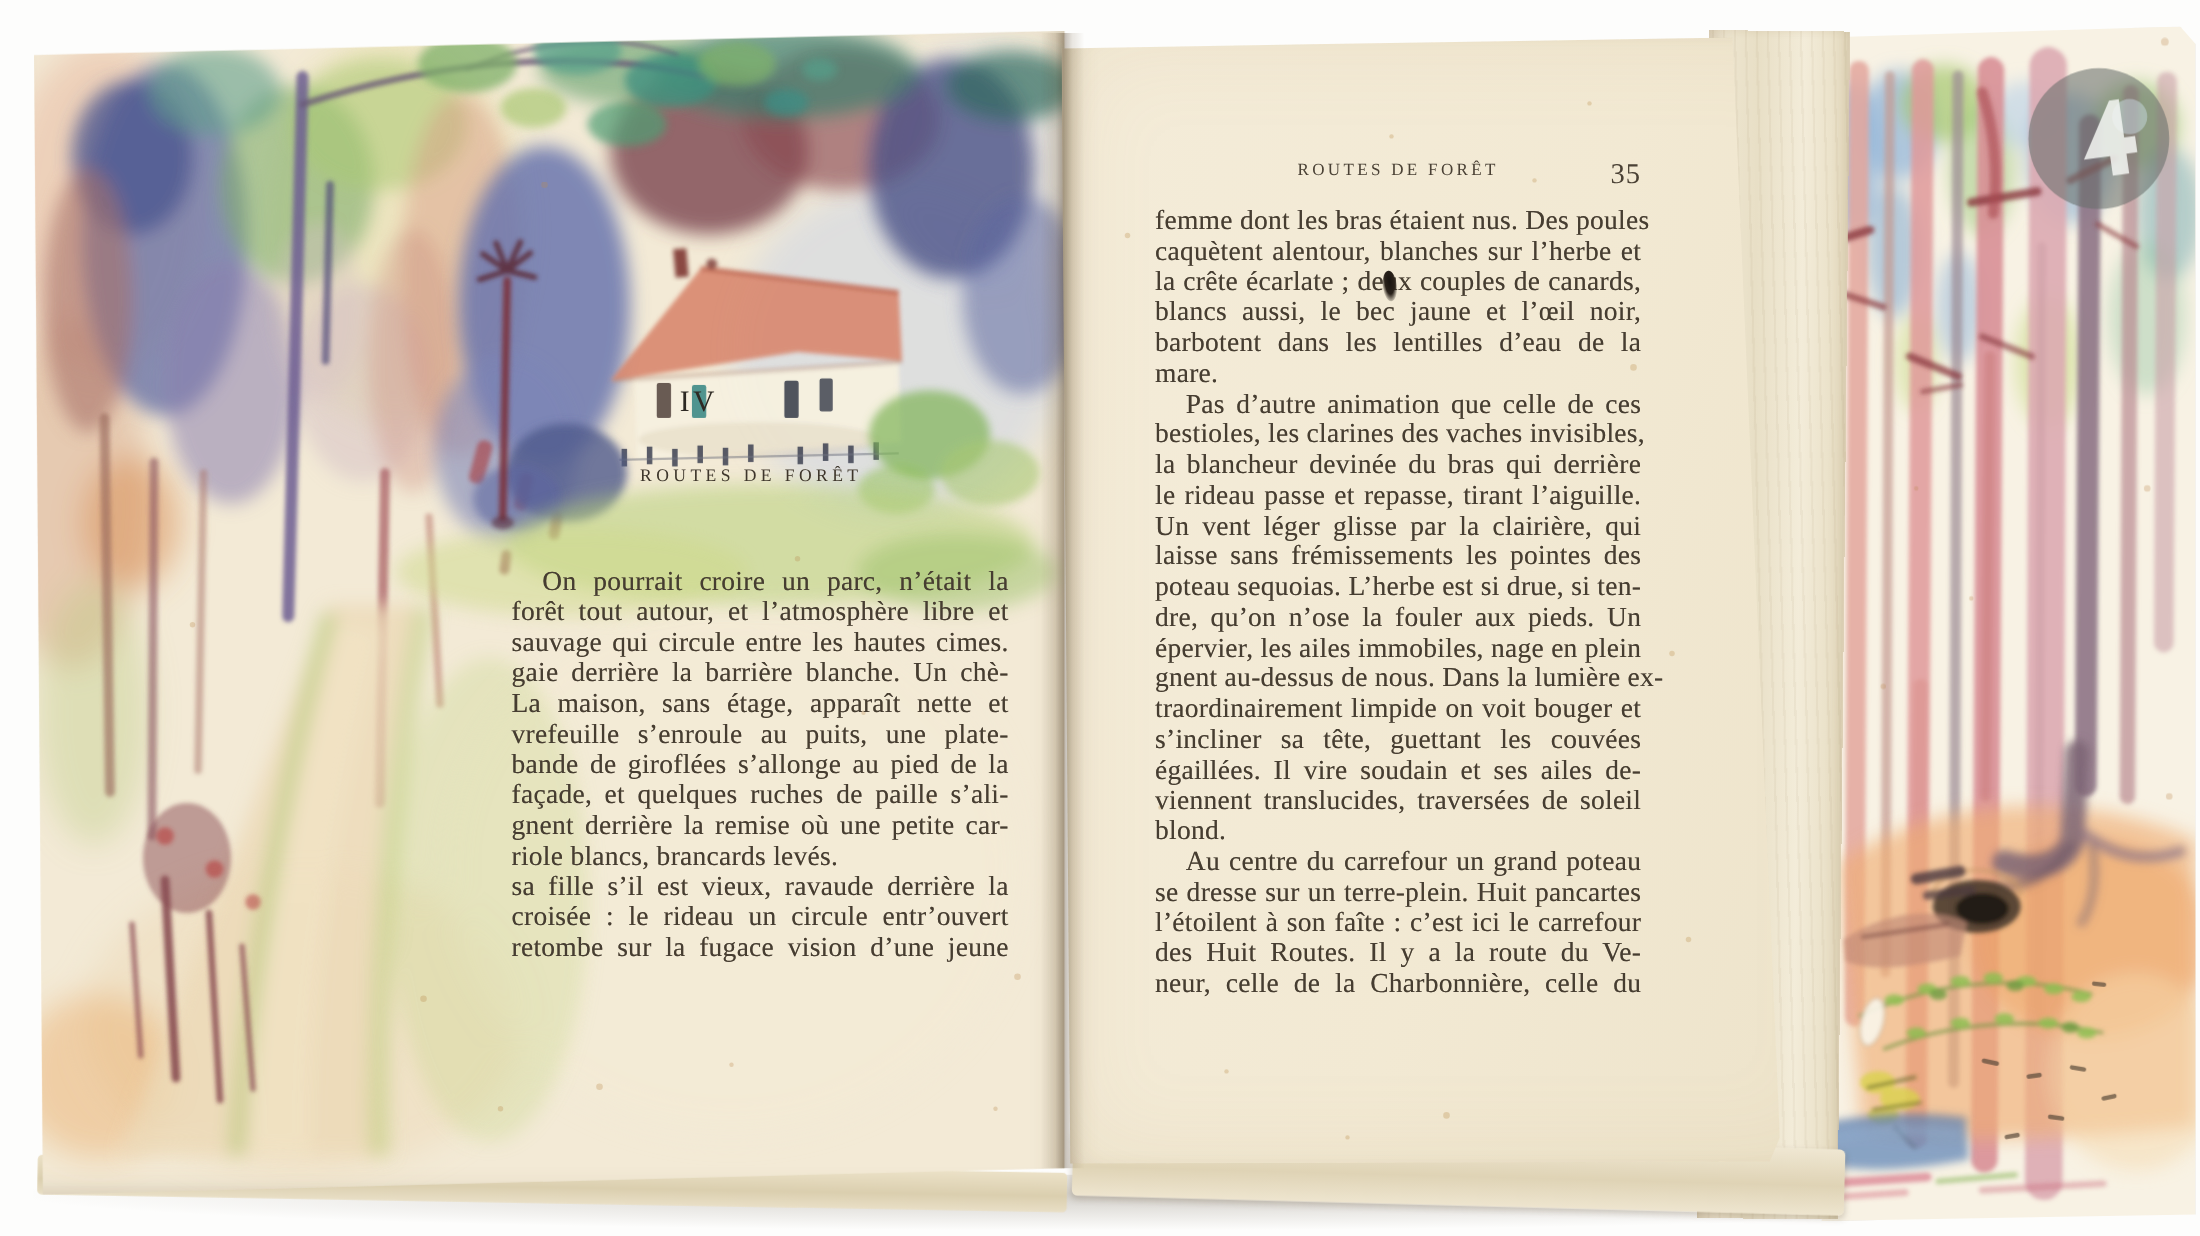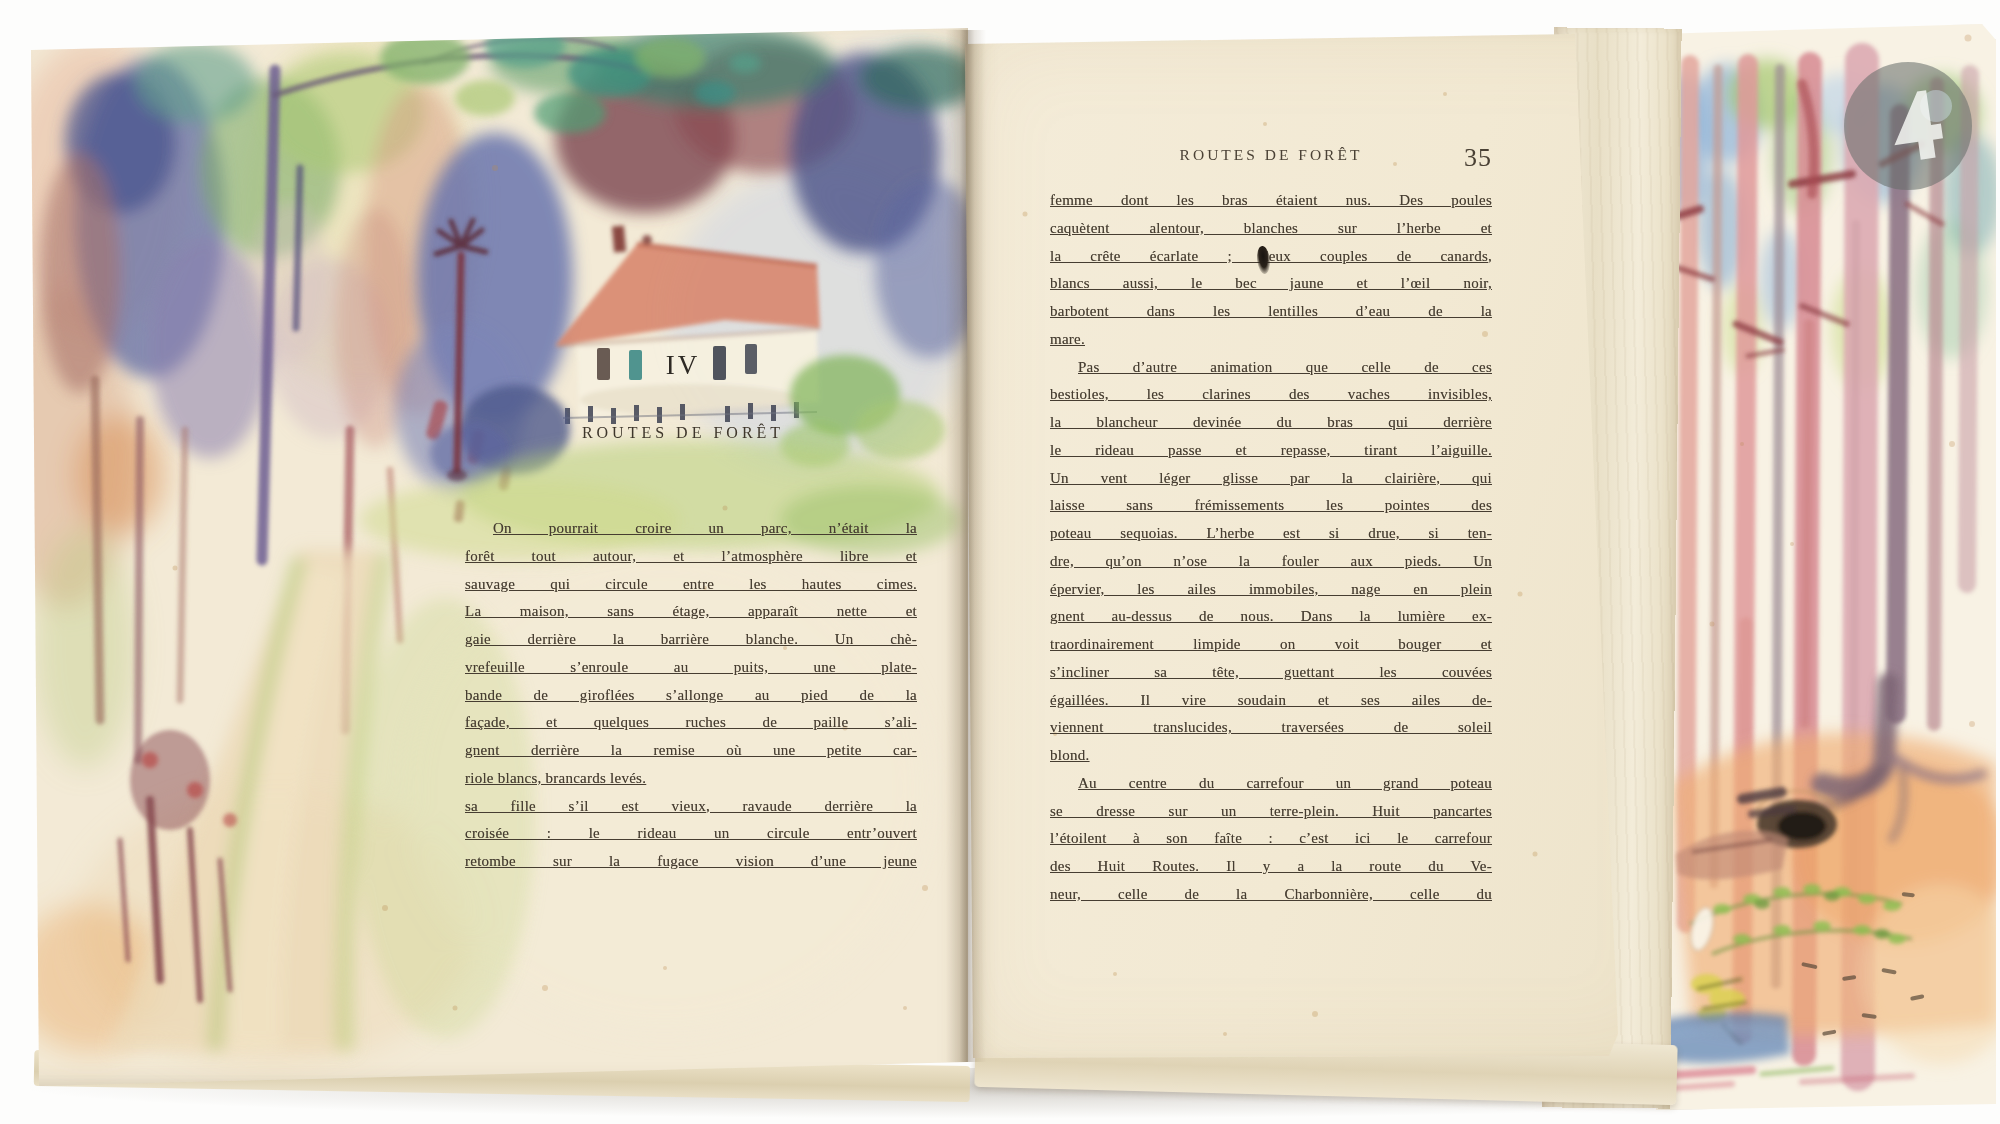--- a/index.html
+++ b/index.html
@@ -25,25 +25,25 @@
     box-shadow:0 3px 6px rgba(100,80,50,.25);}
   .edge-bottom-left{position:absolute;left:34px;top:1058px;width:936px;height:36px;z-index:2;
     transform:rotate(1deg);border-radius:4px;
     background:linear-gradient(180deg,#ecE2c8,#dbcfaf 60%,#e9dfc6);}
   
   .page-left{position:absolute;left:25px;top:28px;width:943px;height:1058px;z-index:3;
     background:#f3ead6;clip-path:polygon(6px 22px,943px 0px,943px 1034px,14px 1058px);
     box-shadow:inset -20px 0 26px -16px rgba(100,80,50,.28),inset 0 -16px 22px -14px rgba(120,100,70,.22);}
   .page-left svg.paint{position:absolute;inset:0;z-index:0;}
   .chapter-number{position:absolute;left:593px;top:322px;width:130px;z-index:2;
-    text-align:center;font-size:27px;letter-spacing:3px;color:#2e2a24;}
+    text-align:left;font-size:27px;letter-spacing:3px;color:#2e2a24;}
   .chapter-title{position:absolute;left:518px;top:396px;width:280px;z-index:2;
     text-align:center;font-size:16px;letter-spacing:4px;color:#3e362b;white-space:nowrap;}
-  .body-col{position:absolute;z-index:2;color:#463d31;font-size:15px;line-height:27.75px;
-    letter-spacing:.25px;text-shadow:0 0 .5px rgba(70,60,45,.55);text-decoration:underline;}
+  .body-col{position:absolute;z-index:2;color:#463d31;font-size:25px;line-height:27.75px;
+    letter-spacing:.25px;text-shadow:0 0 .5px rgba(70,60,45,.55);}
   .page-left .body-col{left:440px;top:487px;width:452px;}
   .line{text-align:justify;text-align-last:justify;white-space:nowrap;}
   .line.indent{padding-left:28px;}
   .line.par-end{text-align-last:left;}
   
   .page-right{position:absolute;left:965px;top:34px;width:712px;height:1024px;z-index:3;
     background:linear-gradient(105deg,#f4ecd9,#f2e9d3 55%,#ede3ca);
     clip-path:polygon(0px 10px,610px 0px,653px 1000px,644px 1022px,8px 1024px);
     box-shadow:inset 22px 0 28px -18px rgba(100,80,50,.32),inset 0 0 90px rgba(190,160,100,.12);}
   .running-row{position:absolute;left:85px;top:112px;width:442px;color:#4a4135;}
@@ -373,22 +373,22 @@
           <circle cx="680" cy="560" r="2"></circle>
       </g>
     </svg>
     <div class="chapter-number">IV</div>
     <div class="chapter-title">ROUTES DE FORÊT</div>
     <div class="body-col">
 
     <div class="line indent">On pourrait croire un parc, n’était la</div>
         <div class="line">forêt tout autour, et l’atmosphère libre et</div>
         <div class="line">sauvage qui circule entre les hautes cimes.</div>
+        <div class="line">gaie derrière la barrière blanche. Un chè-</div>
         <div class="line">La maison, sans étage, apparaît nette et</div>
-        <div class="line">gaie derrière la barrière blanche. Un chè-</div>
         <div class="line">vrefeuille s’enroule au puits, une plate-</div>
         <div class="line">bande de giroflées s’allonge au pied de la</div>
         <div class="line">façade, et quelques ruches de paille s’ali-</div>
         <div class="line">gnent derrière la remise où une petite car-</div>
         <div class="line par-end">riole blancs, brancards levés.</div>
         <div class="line">sa fille s’il est vieux, ravaude derrière la</div>
         <div class="line">croisée : le rideau un circule entr’ouvert</div>
         <div class="line">retombe sur la fugace vision d’une jeune</div>
       </div>
   </div>

